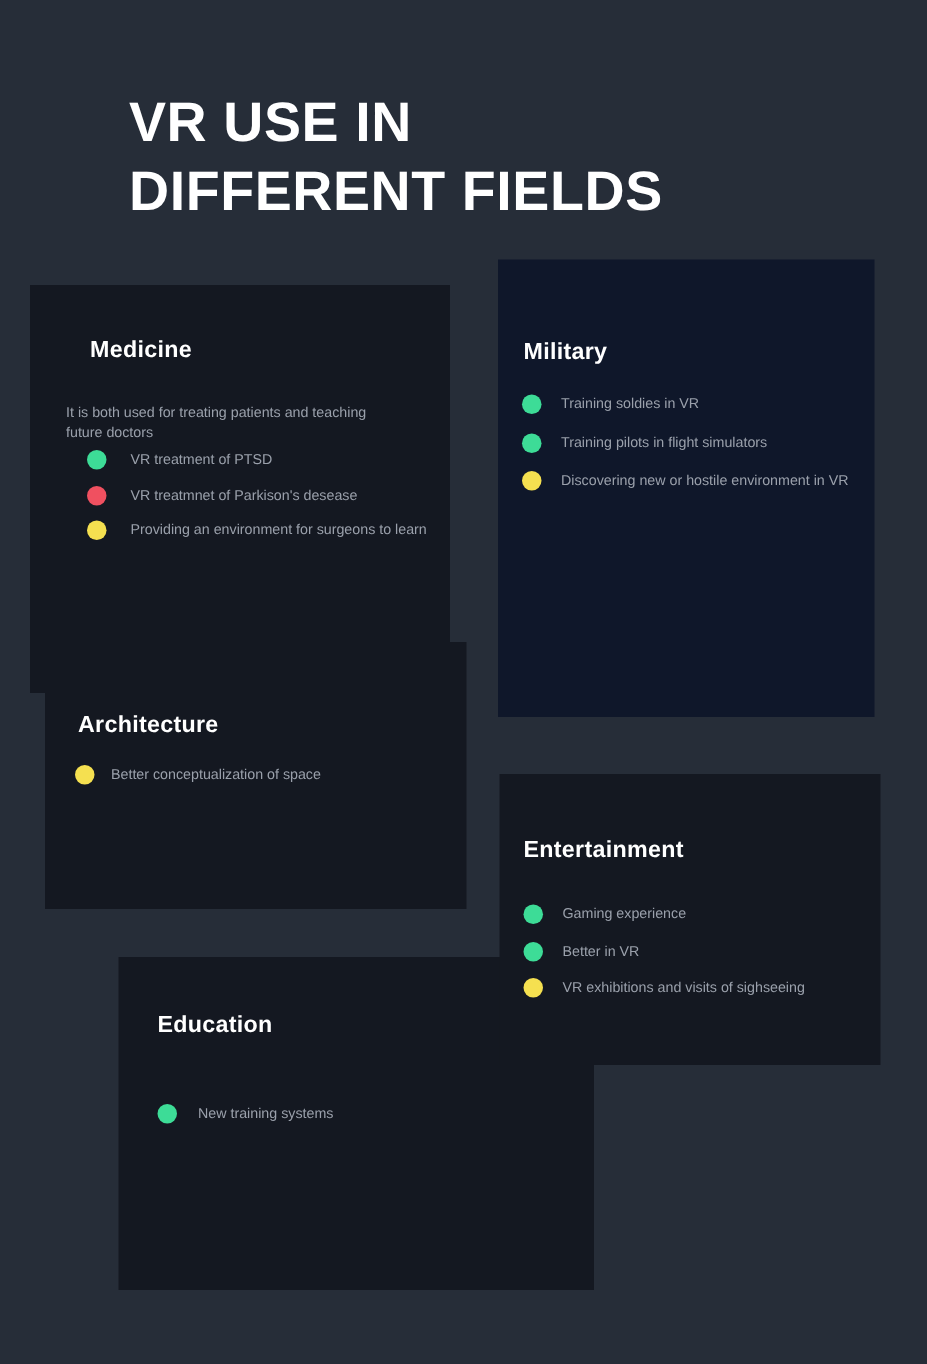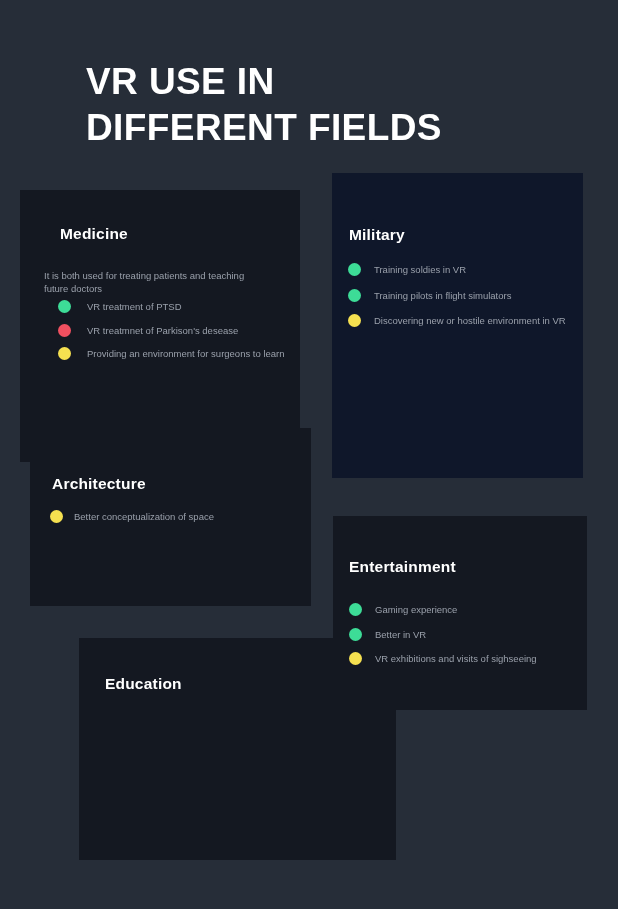--- a/index.html
+++ b/index.html
@@ -127,20 +127,24 @@
       <div class="bullet">
         <span class="dot" style="background: rgb(245, 224, 80);"></span>
         <span class="bullet-text">Better conceptualization of space</span>
       </div>
     </div>
   </section>
 
   <section class="card" id="card-education" style="background: rgb(20, 24, 33);">
     <div class="card-title">Education</div>
     <div class="bullets">
+      <div class="bullet">
+        <span class="dot" style="background: rgb(61, 220, 151);"></span>
+        <span class="bullet-text">New training systems</span>
+      </div>
     </div>
   </section>
 
   <section class="card" id="card-military" style="background: #0f172a;">
     <div class="card-title">Military</div>
     <div class="bullets">
       <div class="bullet">
         <span class="dot" style="background: rgb(61, 220, 151);"></span>
         <span class="bullet-text">Training soldies in VR</span>
       </div>

